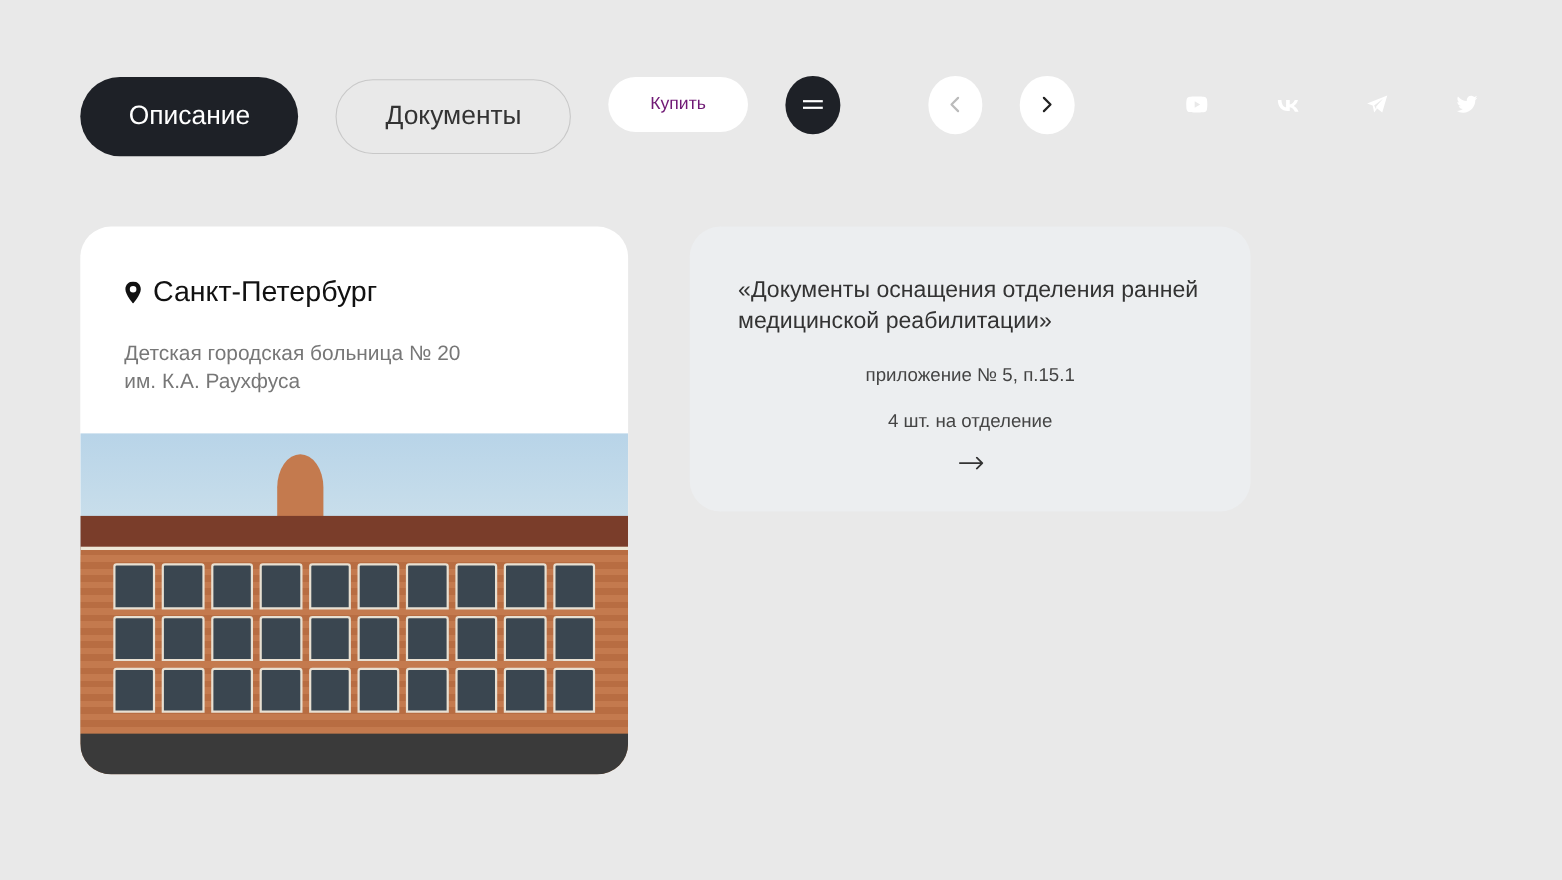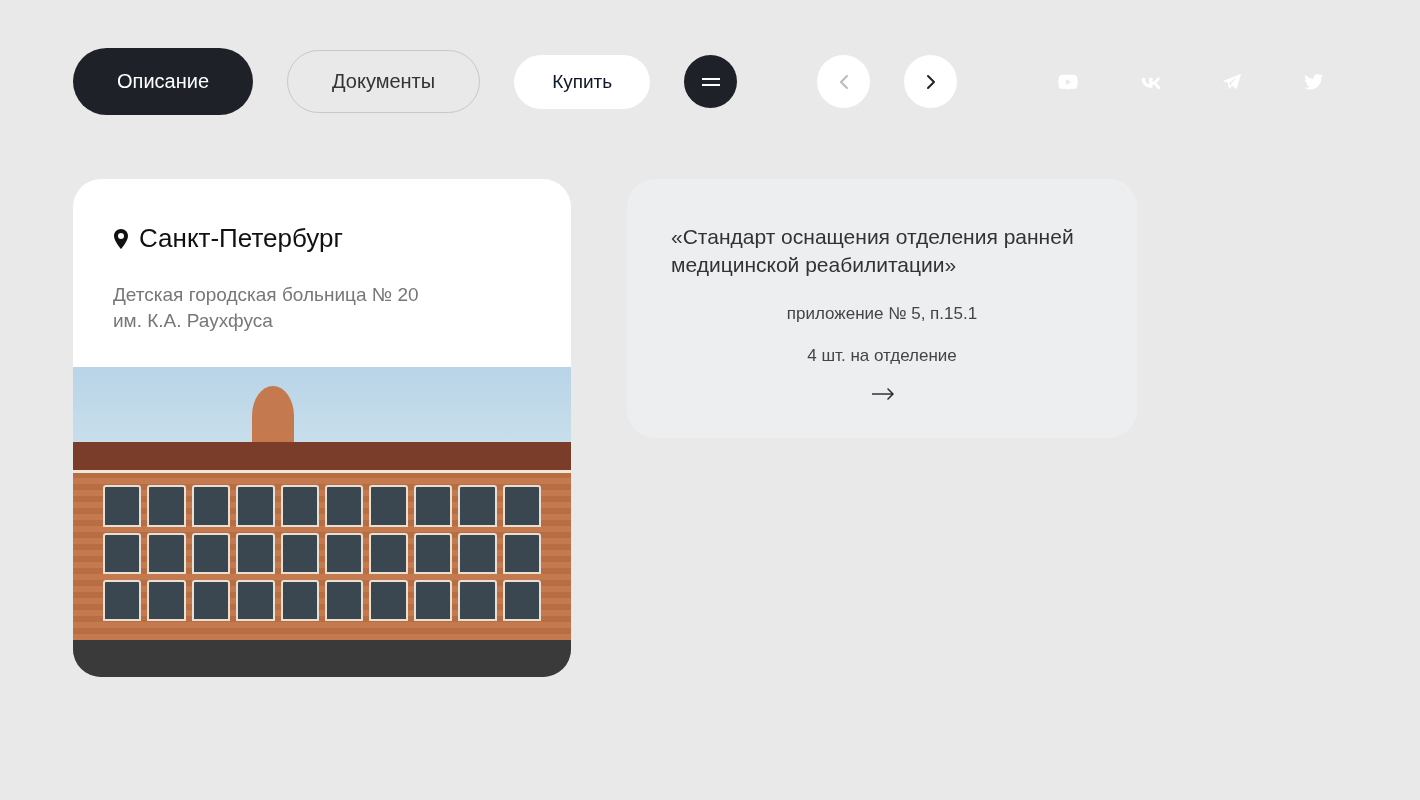--- a/index.html
+++ b/index.html
@@ -14,41 +14,42 @@
   display: flex;
   align-items: center;
   padding: 48px 73px 0 73px;
   gap: 14px;
 }
 .tab {
   display: inline-flex;
   align-items: center;
   justify-content: center;
   border-radius: 40px;
-  font-size: 20px;
+  font-size: 24px;
   cursor: pointer;
+  margin-top: 22px;
 }
 .tab-active {
   background: #1e2127;
   color: #fff;
   padding: 22px 44px;
 }
 .tab-inactive {
   background: transparent;
   color: #333;
   border: 1px solid #c8c8c8;
   padding: 19px 44px;
   margin-left: 20px;
 }
 .buy-btn {
   background: #fff;
-  color: #0f172a;
+  color: #701a75;
   border-radius: 40px;
   padding: 16px 38px;
-  font-size: 19px;
+  font-size: 16px;
   margin-left: 20px;
   margin-right: 20px;
   cursor: pointer;
 }
 .circle-btn {
   width: 53px;
   height: 53px;
   border-radius: 50%;
   display: flex;
   align-items: center;
@@ -300,21 +301,21 @@
           <span></span>
           <span></span>
           <span></span>
           <span></span>
       </div>
       <div class="street"></div>
     </div>
   </div>
 
   <div class="info-box">
-    <div class="info-title">«Стандарт оснащения отделения ранней медицинской реабилитации»</div>
+    <div class="info-title">«Документы оснащения отделения ранней медицинской реабилитации»</div>
     <div class="info-meta">
       <span>приложение № 5, п.15.1</span>
       <span>4 шт. на отделение</span>
       <svg class="arrow-right" width="24" height="12" viewBox="0 0 24 12">
           <path d="M0 6h20M16 1l5 5-5 5" stroke="#333" stroke-width="1.6" fill="none" stroke-linecap="round" stroke-linejoin="round"></path>
         </svg>
     </div>
   </div>
 </div>
 

